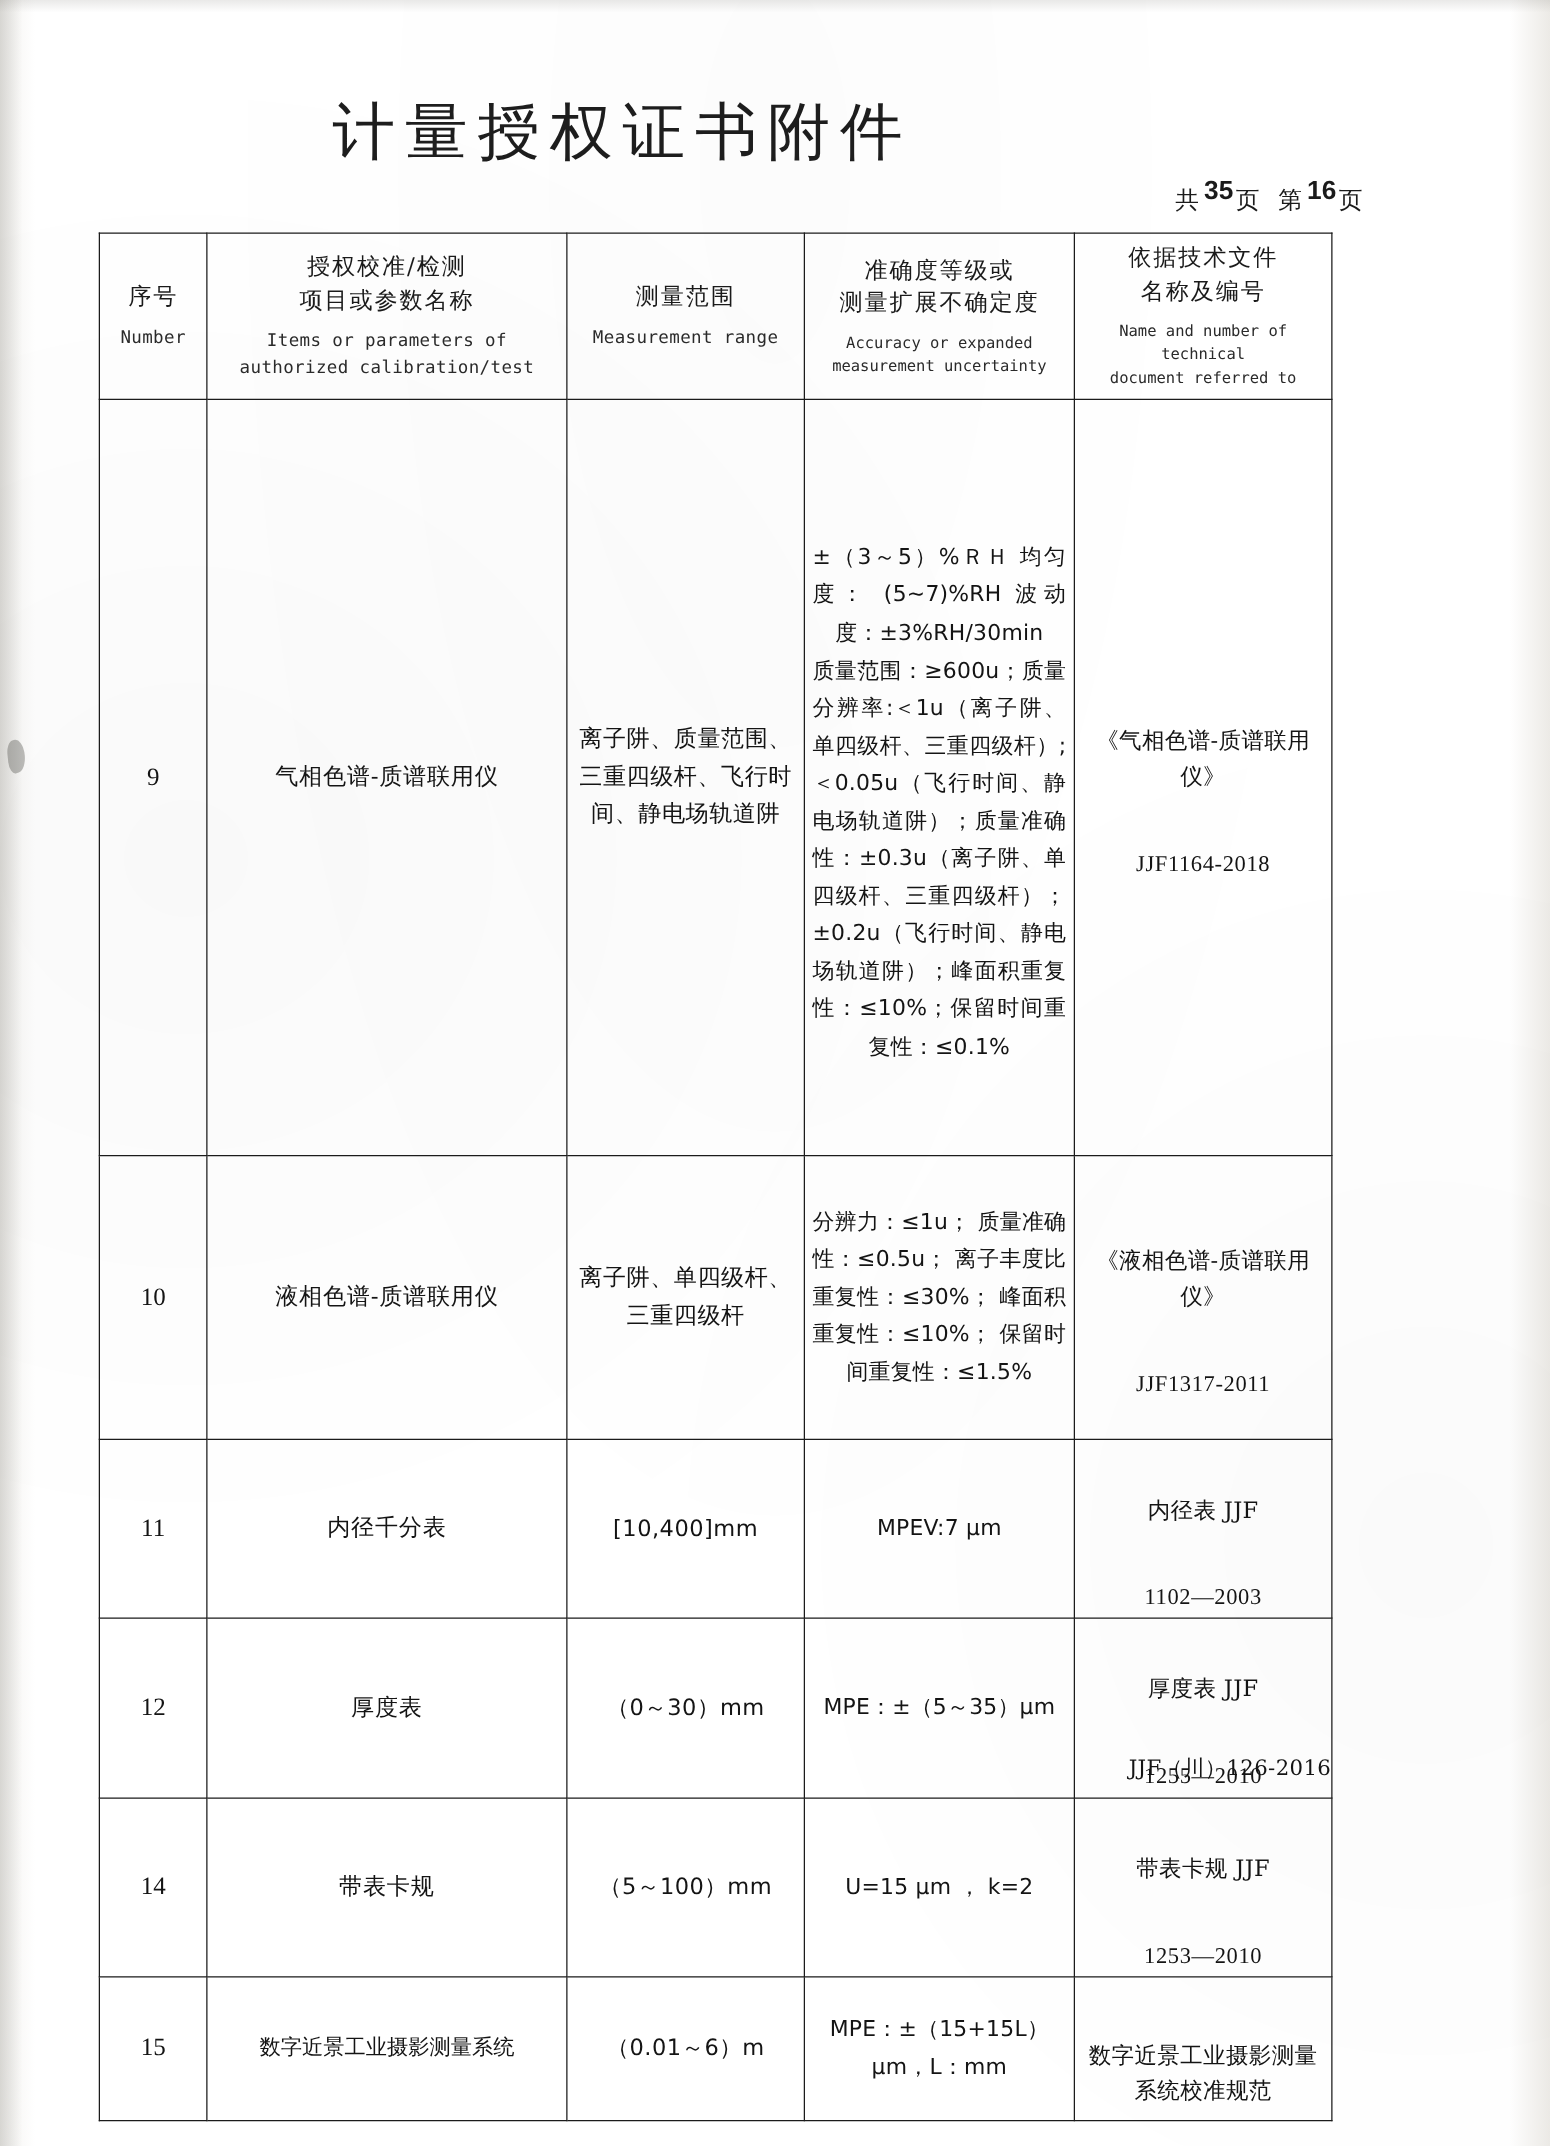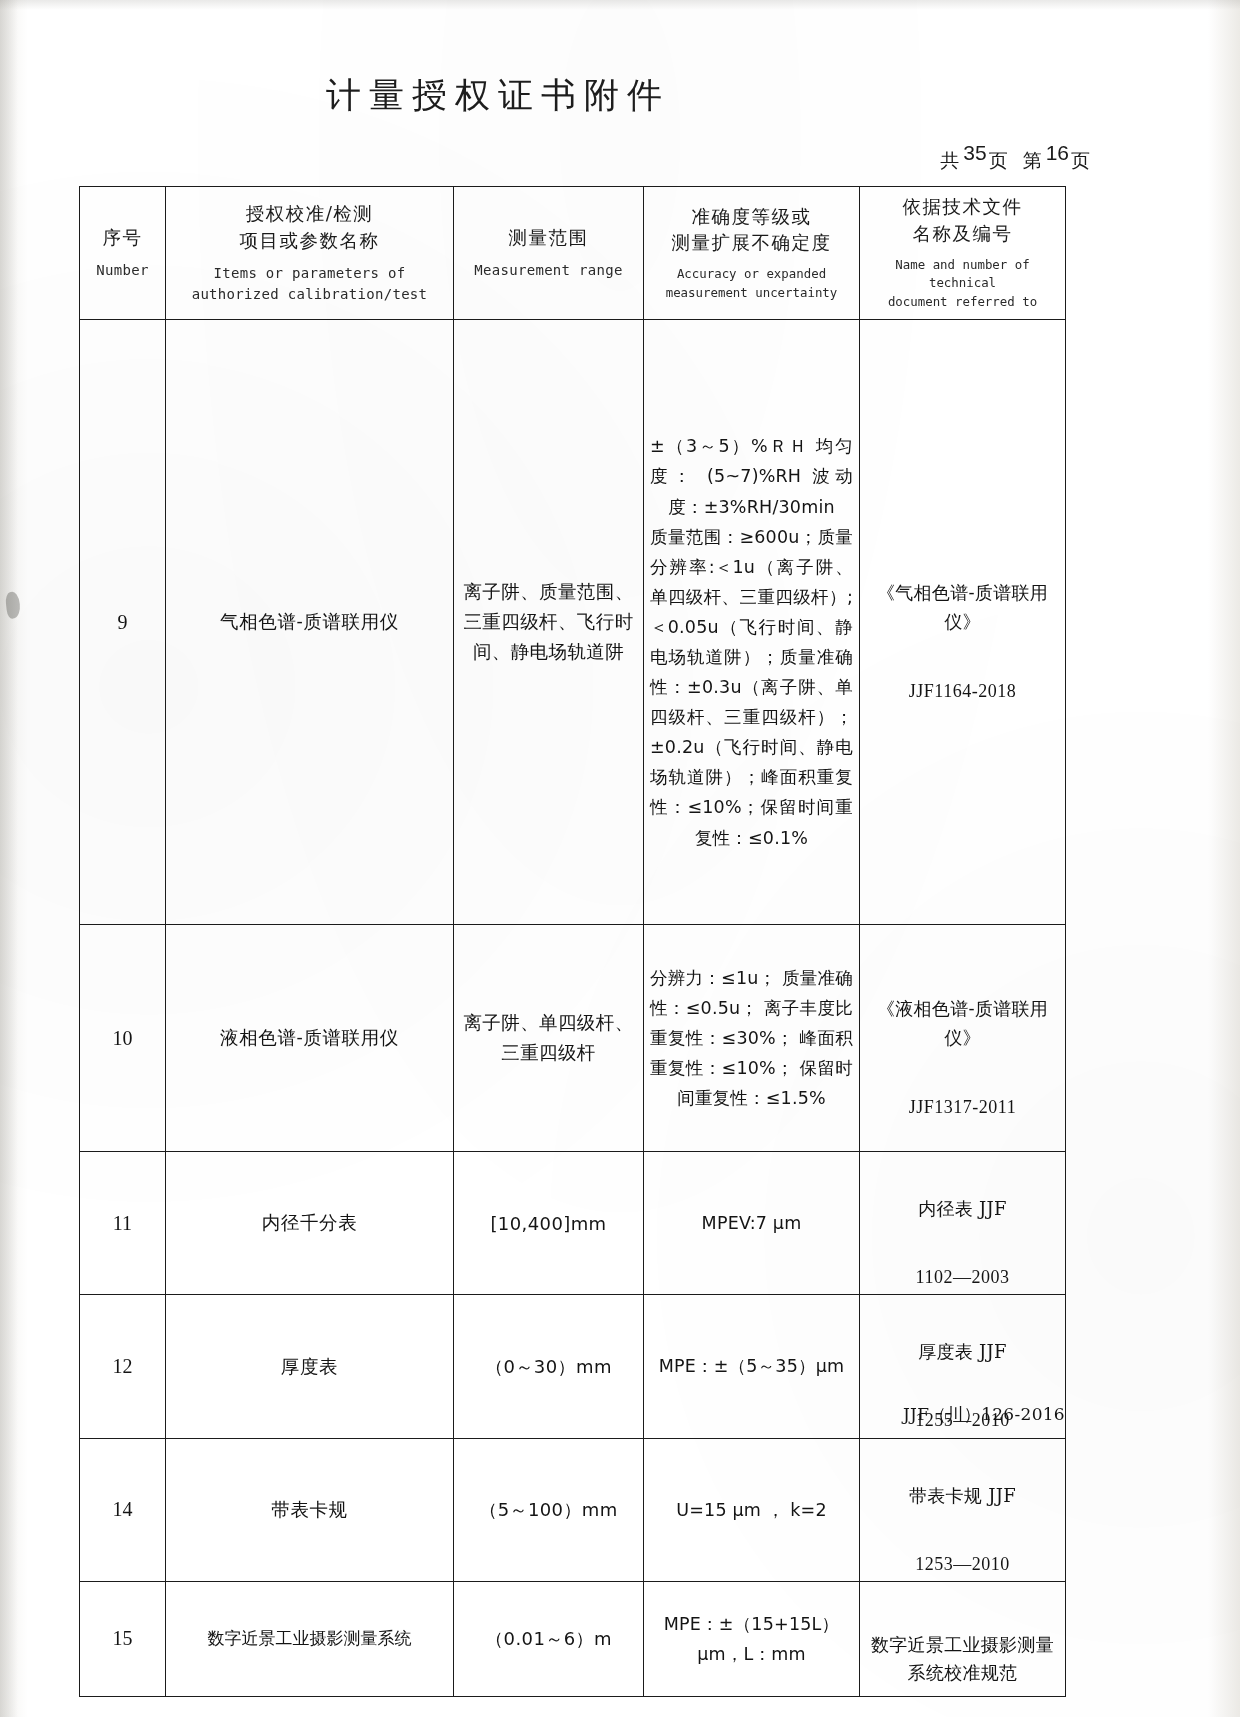--- a/index.html
+++ b/index.html
@@ -54,40 +54,40 @@
   }
 
   
   .doc-title {
     position: absolute;
     top: 72px;
     left: 0;
     width: 996px;
     text-align: center;
     font-family: "DejaVu Serif", "Liberation Serif", serif;
-    font-size: 35px;
+    font-size: 50px;
     letter-spacing: 8px;
     color: #1d1d1d;
     font-weight: 500;
   }
 
   
   .page-counter {
     position: absolute;
     top: 141px;
     right: 148px;
     font-family: "Liberation Serif", serif;
     font-size: 19px;
     color: #1b1b1b;
     letter-spacing: 2px;
     white-space: nowrap;
   }
   .page-counter .num {
     font-family: "Liberation Sans", sans-serif;
-    font-weight: normal;
+    font-weight: bold;
     font-size: 21px;
     vertical-align: super;
     letter-spacing: 0;
     margin: 0 2px;
   }
   .page-counter .cjk { font-size: 19px; }
   .page-counter .gap { display: inline-block; width: 13px; }
 
   
   table.cert {

